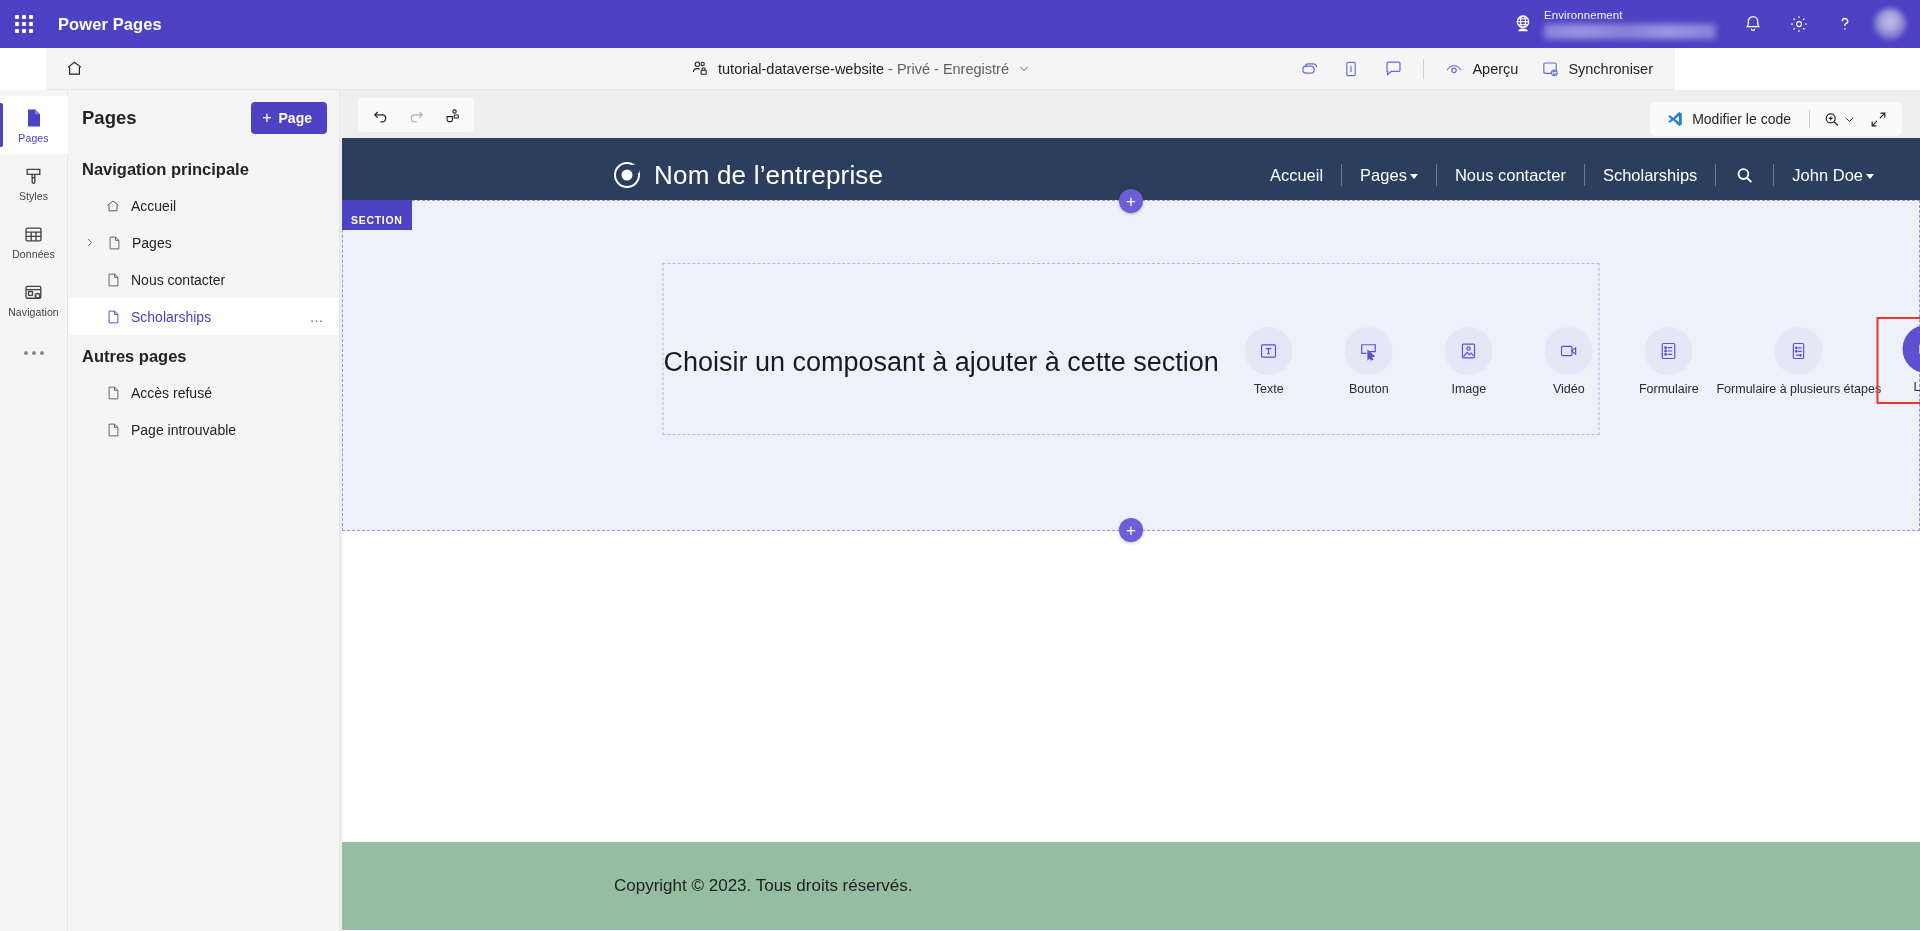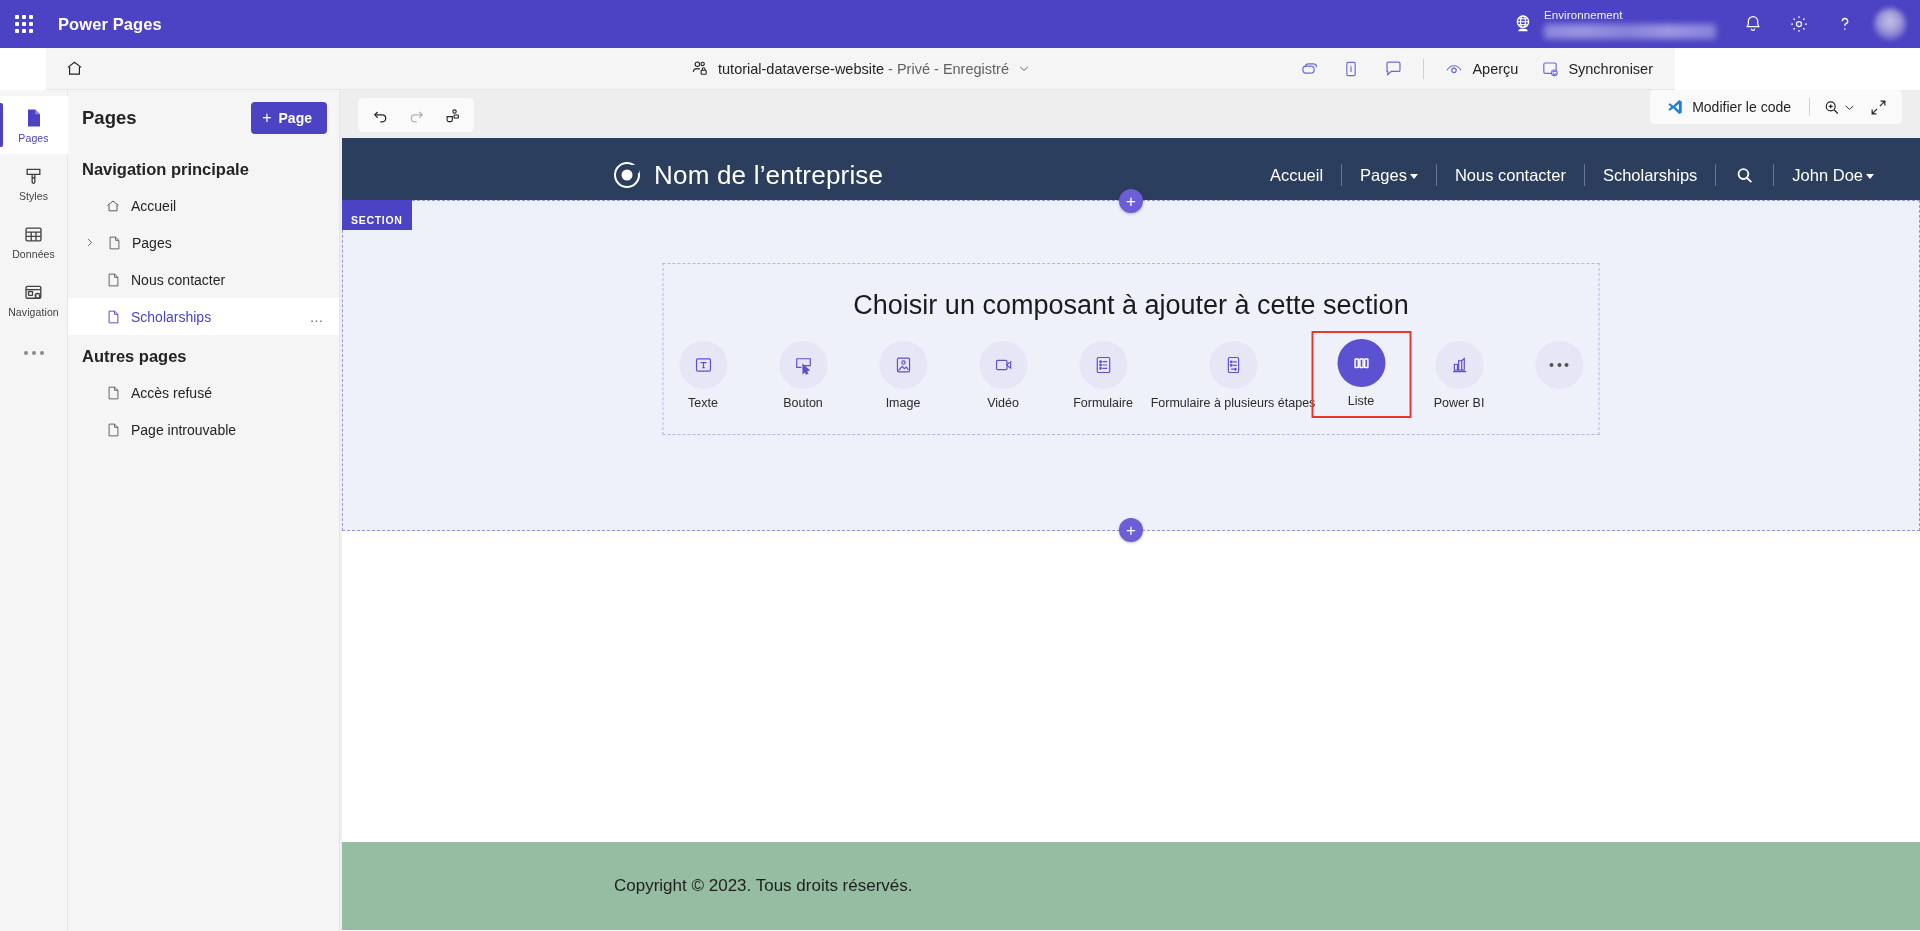--- a/index.html
+++ b/index.html
@@ -152,21 +152,21 @@
   }
   .ed-toolbar {
     position: relative; height: 48px;
   }
   .tool-group-left {
     position: absolute; left: 18px; top: 8px; height: 34px;
     background: #fafafa; border-radius: 5px; display: flex; align-items: center;
     padding: 0 4px;
   }
   .tool-group-right {
-    position: absolute; right: 18px; top: 0; height: 34px;
+    position: absolute; right: 18px; top: 12px; height: 34px;
     background: #fafafa; border-radius: 5px; display: flex; align-items: center;
     padding: 0 6px;
   }
   .tg-ic {
     width: 36px; height: 32px; display: flex; align-items: center; justify-content: center;
     cursor: pointer; border-radius: 4px;
   }
   .tg-ic.disabled { opacity: .35; cursor: default; }
   .code-btn {
     display: flex; align-items: center; gap: 8px; height: 32px; padding: 0 10px;
@@ -232,21 +232,21 @@
     font-size: 17px; line-height: 1; cursor: pointer; z-index: 5;
     box-shadow: 0 1px 3px rgba(0,0,0,.25);
   }
   .add-top { top: -12px; }
   .add-bottom { bottom: -12px; }
 
   .picker {
     position: absolute; left: 50%; top: 62px; transform: translateX(-50%);
     width: 937px; height: 172px;
     border: 1px dashed #b9b4e6; background: transparent;
-    display: flex; flex-direction: column; align-items: center;
+    display: flex; flex-direction: row; align-items: center;
     padding-top: 26px;
   }
   .picker-title {
     font-size: 27px; color: #1b1b1b; font-weight: 400; white-space: nowrap;
   }
   .comp-row {
     display: flex; align-items: flex-start; gap: 0; margin-top: 18px;
   }
   .comp {
     width: 100px; display: flex; flex-direction: column; align-items: center;

